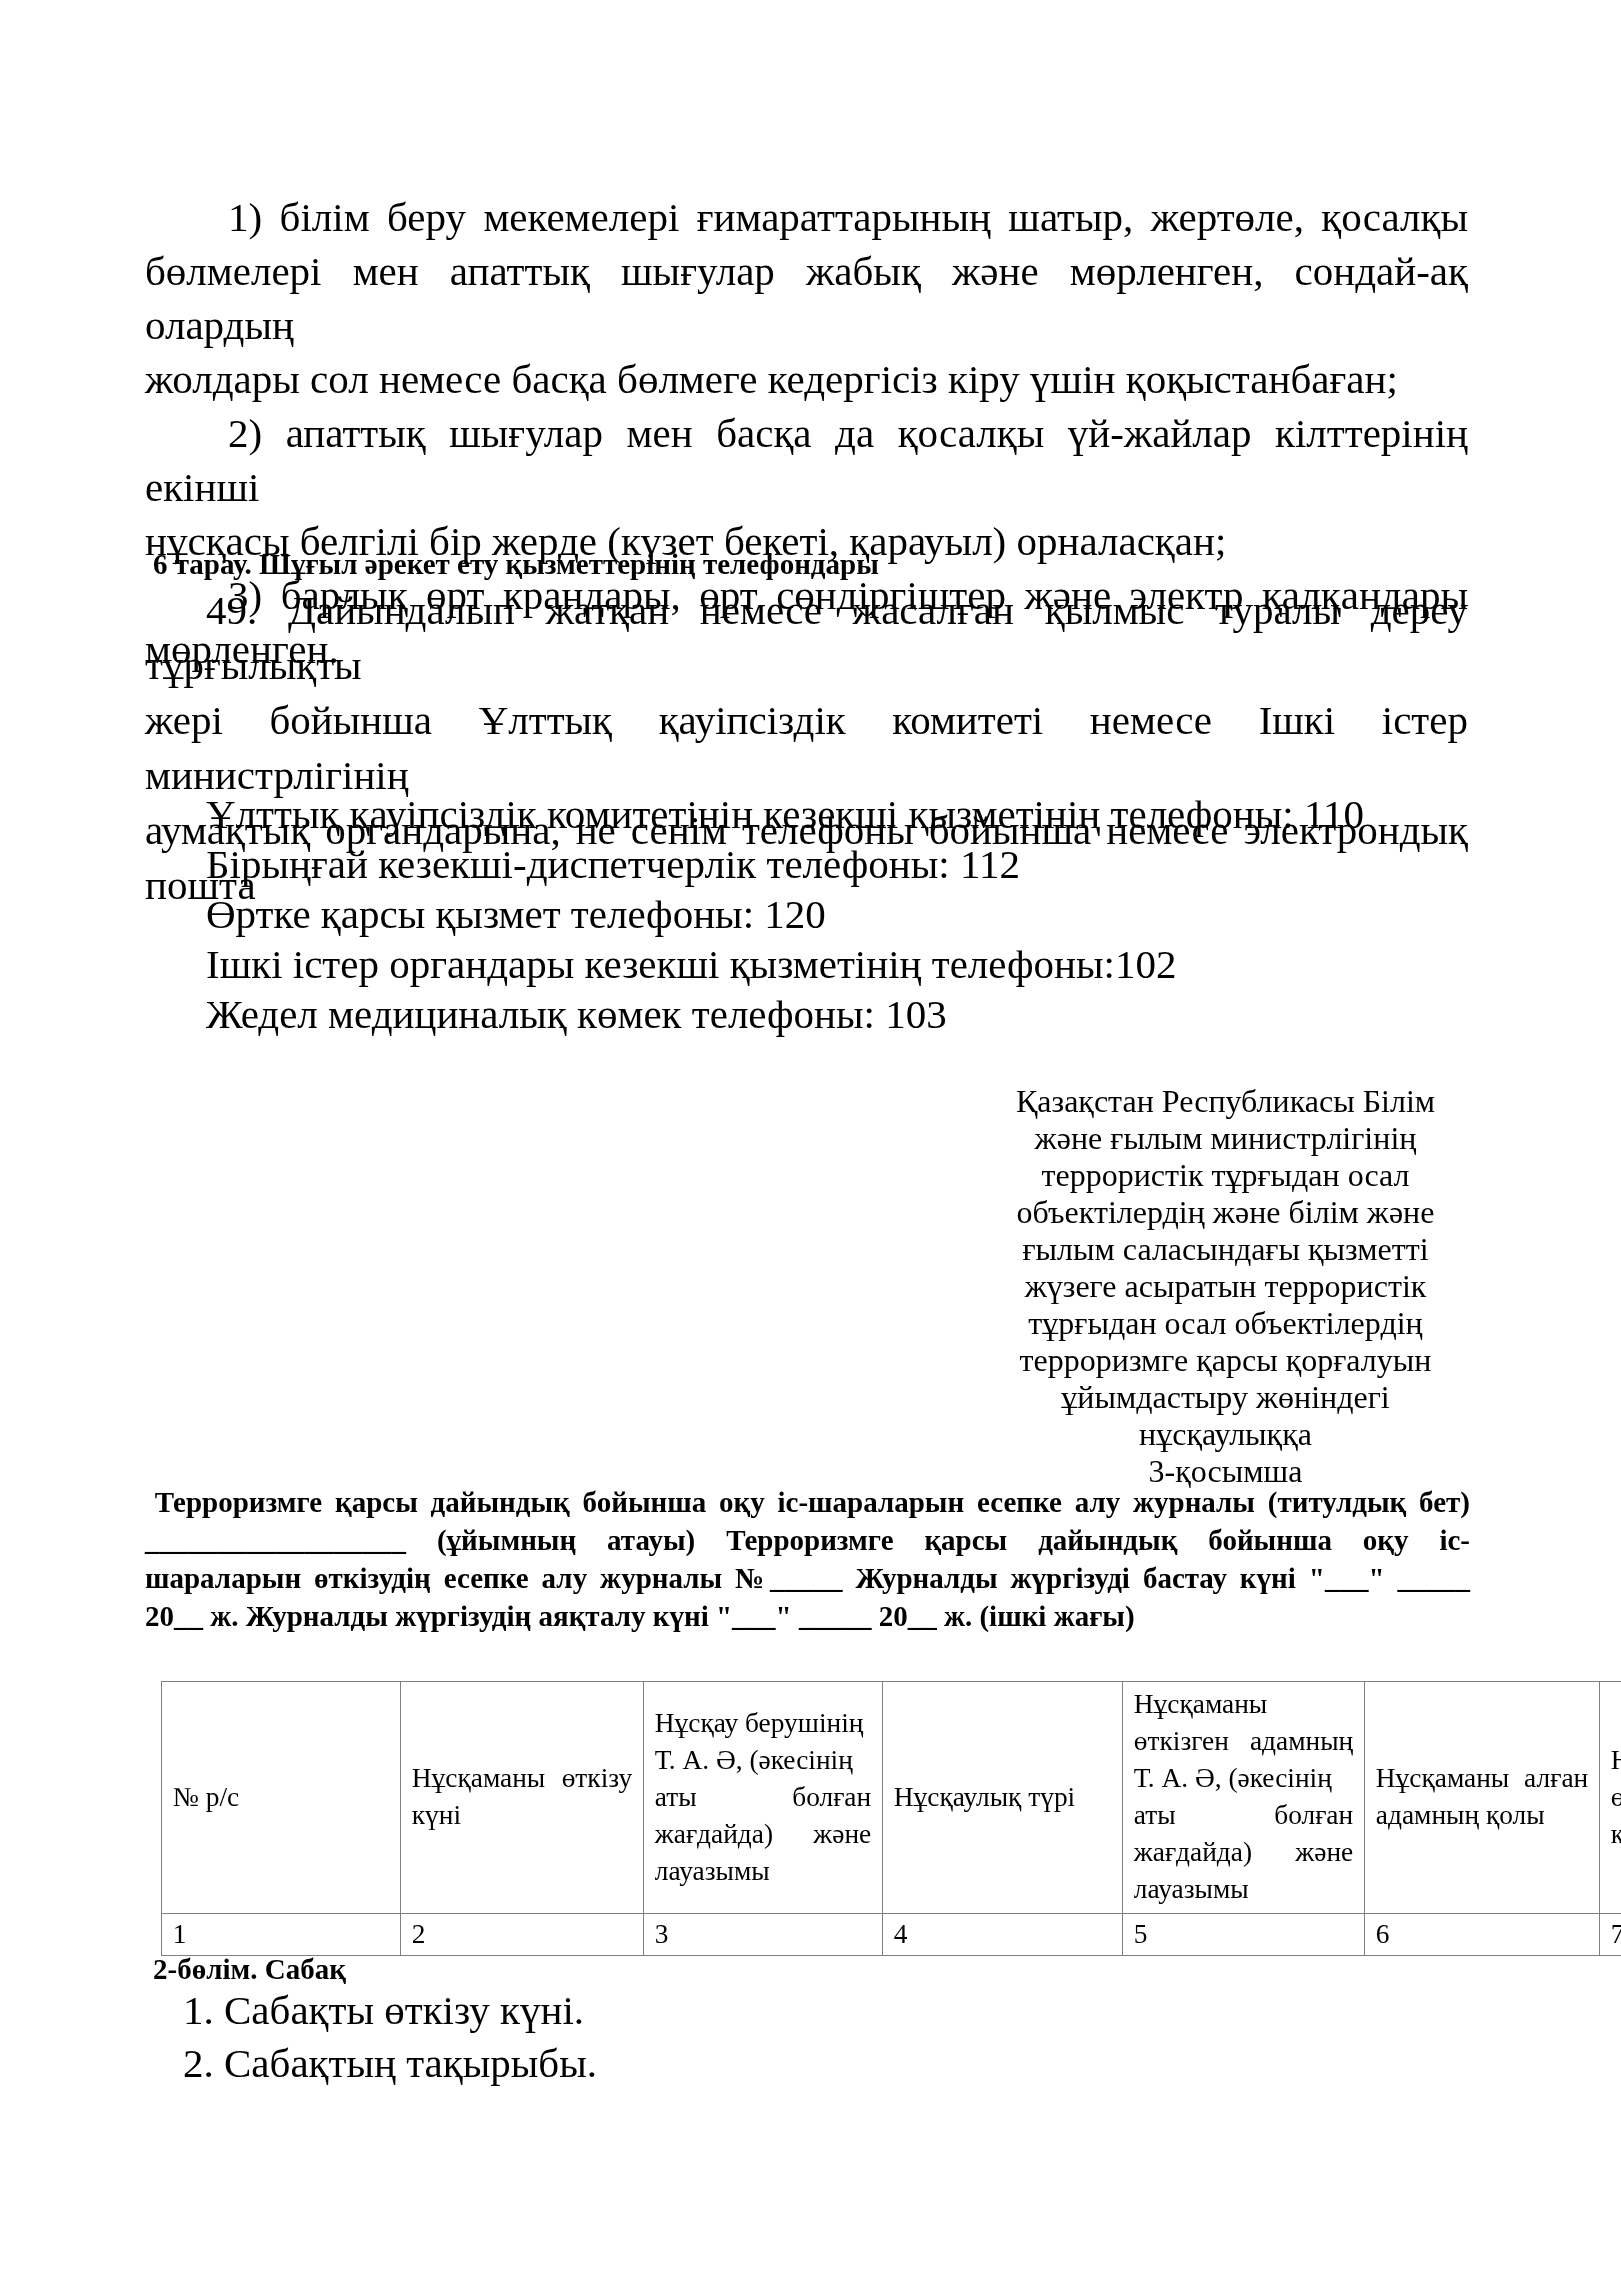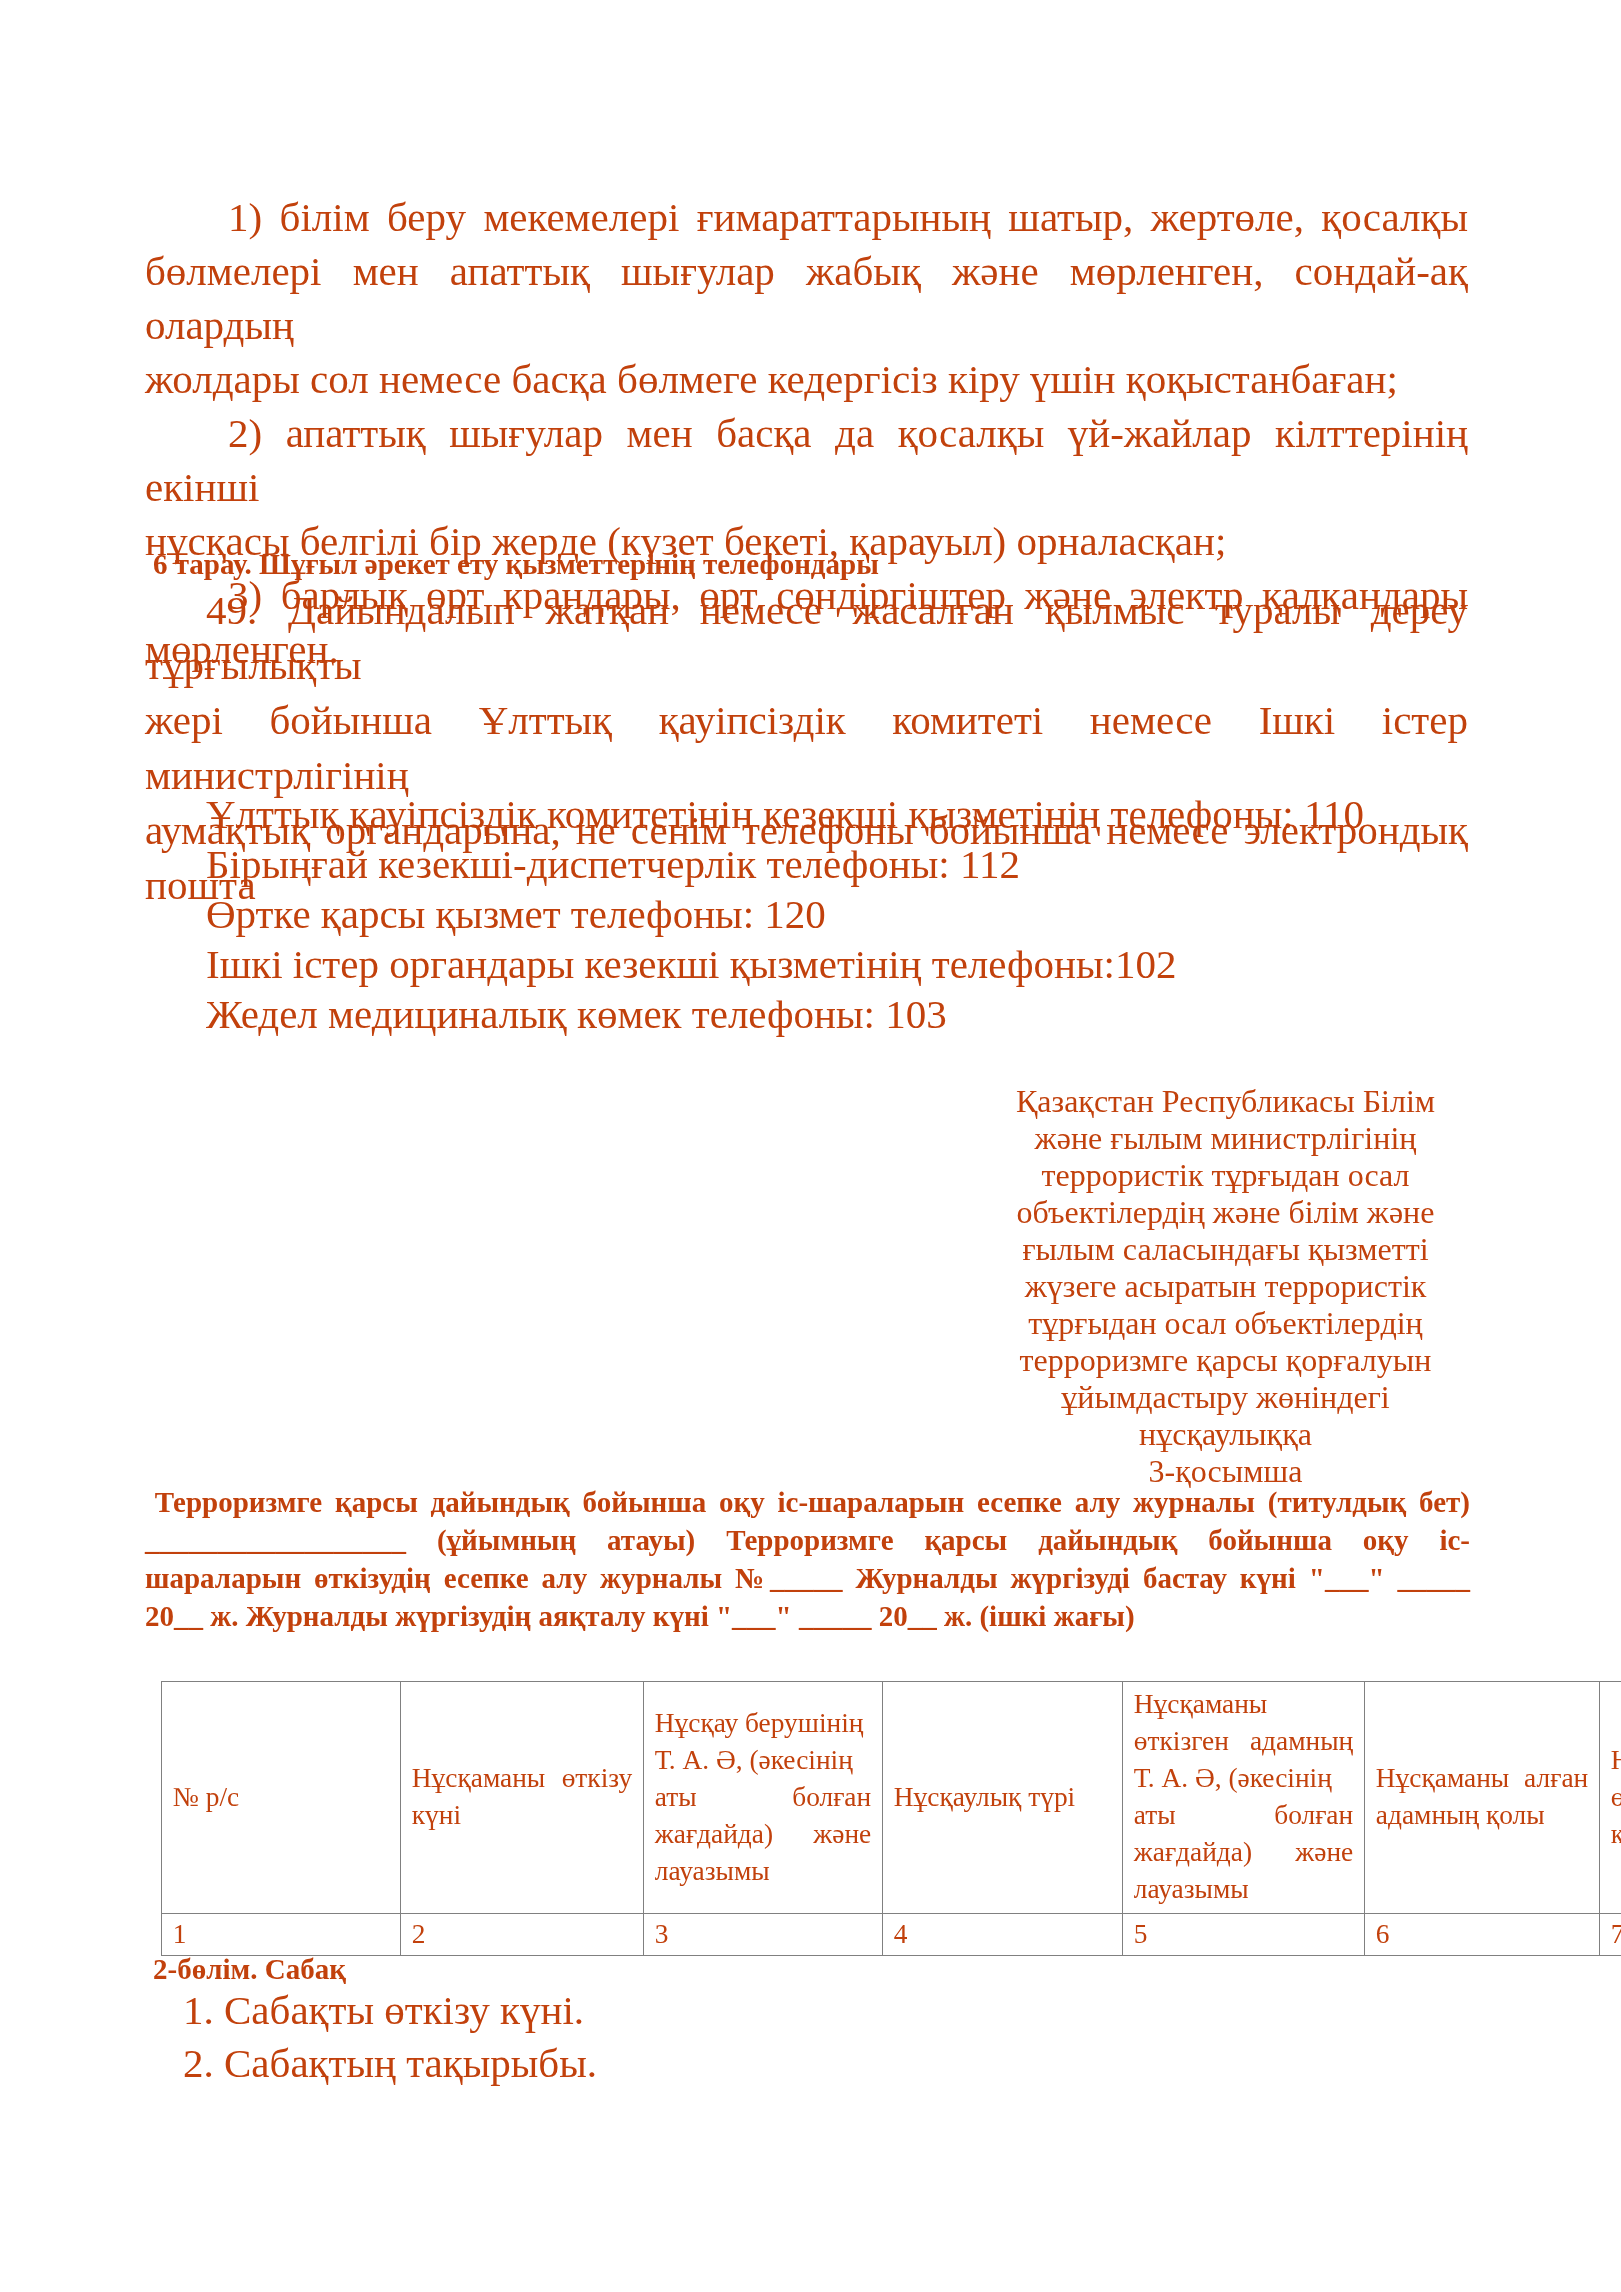--- a/index.html
+++ b/index.html
@@ -2,21 +2,21 @@
 <html><head>
 <meta charset="utf-8">
 <style>
   html,body{margin:0;padding:0;background:#e8e8e8;}
   .page{
     position:relative;
     width:1621px;height:2293px;
     background:#ffffff;
     overflow:hidden;
     font-family:"Liberation Serif","DejaVu Serif",serif;
-    color:#c2410c;
+    color:#000000;
   }
   
   .blk{position:absolute;left:145px;width:1323px;}
   .bl{font-size:41px;line-height:54px;white-space:normal;}
   .just{text-align:justify;text-align-last:justify;}
   .ind{text-indent:83px;}
   .ind2{text-indent:61px;}
   .phone .bl{line-height:50px;padding-left:61px;}
   
   .chap{

